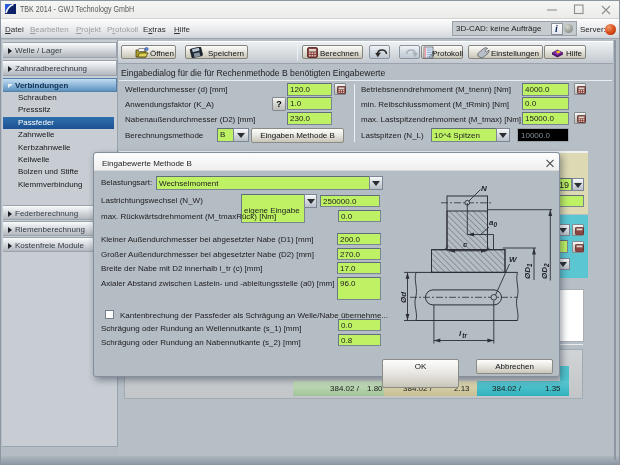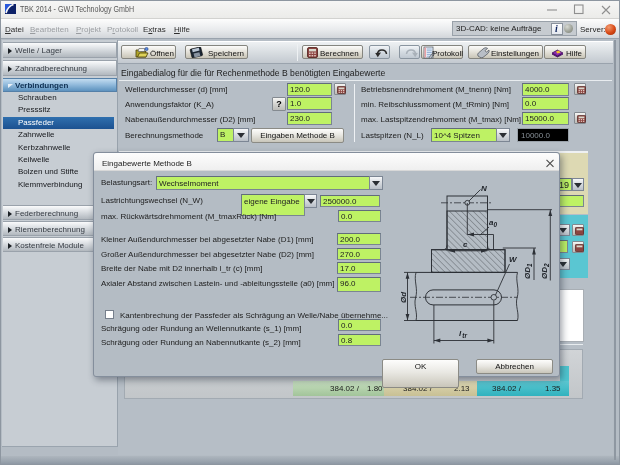--- a/index.html
+++ b/index.html
@@ -259,33 +259,33 @@
     <div class="abs" style="left:0;top:0;width:465px;height:18px;background:linear-gradient(#fdfdfd,#efefef);border-bottom:1px solid #d8d8d8;border-radius:3px 3px 0 0"></div>
     <div class="lbl" style="left:8px;top:6px;color:#222">Eingabewerte Methode B</div>
     <svg style="left:451px;top:6px" width="10" height="9" viewBox="0 0 10 9">
         <path d="M1.5 0.8 L8.5 7.8 M8.5 0.8 L1.5 7.8" stroke="#4a4a4a" stroke-width="1.1"></path>
       </svg>
 
     <div class="lbl" style="left:7px;top:25px">Belastungsart:</div>
     <div class="inp" style="left:62px;top:23px;width:214px;height:14px;padding-top:3px">Wechselmoment</div>
     <div class="ddb" style="left:275px;top:23px;width:14px;height:14px"></div>
     <div class="lbl" style="left:7px;top:43px">Lastrichtungswechsel (N_W)</div>
-    <div class="inp" style="left:147px;top:41px;width:64px;height:22px;padding-top:3px">eigene Eingabe</div>
+    <div class="inp" style="left:147px;top:41px;width:64px;height:29px;padding-top:12px">eigene Eingabe</div>
     <div class="ddb" style="left:210px;top:41px;width:13px;height:14px"></div>
     <div class="inp" style="left:226px;top:42px;width:60px;height:12px">250000.0</div>
     <div class="lbl" style="left:7px;top:59px">max. Rückwärtsdrehmoment (M_tmaxRück) [Nm]</div>
     <div class="inp" style="left:244px;top:57px;width:43px;height:12px">0.0</div>
     <div class="lbl" style="left:7px;top:82px">Kleiner Außendurchmesser bei abgesetzter Nabe (D1) [mm]</div>
     <div class="inp" style="left:243px;top:80px;width:44px;height:12px">200.0</div>
     <div class="lbl" style="left:7px;top:97px">Großer Außendurchmesser bei abgesetzter Nabe (D2) [mm]</div>
     <div class="inp" style="left:243px;top:95px;width:44px;height:12px">270.0</div>
     <div class="lbl" style="left:7px;top:111px">Breite der Nabe mit D2 innerhalb l_tr (c) [mm]</div>
     <div class="inp" style="left:243px;top:109px;width:44px;height:12px">17.0</div>
     <div class="lbl" style="left:7px;top:126px">Axialer Abstand zwischen Lastein- und -ableitungsstelle (a0) [mm]</div>
-    <div class="inp" style="left:243px;top:124px;width:44px;height:15px">96.0</div>
+    <div class="inp" style="left:243px;top:124px;width:44px;height:23px">96.0</div>
     <div class="abs" style="left:11px;top:157px;width:9px;height:9px;background:#fff;border:1px solid #767f8c"></div>
     <div class="lbl" style="left:26px;top:158px">Kantenbrechung der Passfeder als Schrägung an Welle/Nabe übernehme...</div>
     <div class="lbl" style="left:7px;top:171px">Schrägung oder Rundung an Wellennutkante (s_1) [mm]</div>
     <div class="inp" style="left:244px;top:166px;width:43px;height:12px">0.0</div>
     <div class="lbl" style="left:7px;top:185px">Schrägung oder Rundung an Nabennutkante (s_2) [mm]</div>
     <div class="inp" style="left:244px;top:181px;width:43px;height:12px">0.8</div>
     <div class="btn" style="left:288px;top:206px;width:77px;height:29px;line-height:14px">OK</div>
     <div class="btn" style="left:382px;top:206px;width:77px;height:15px;line-height:14px">Abbrechen</div>
 
     <svg style="left:300px;top:20px" width="168" height="205" viewBox="393 172 168 205">

